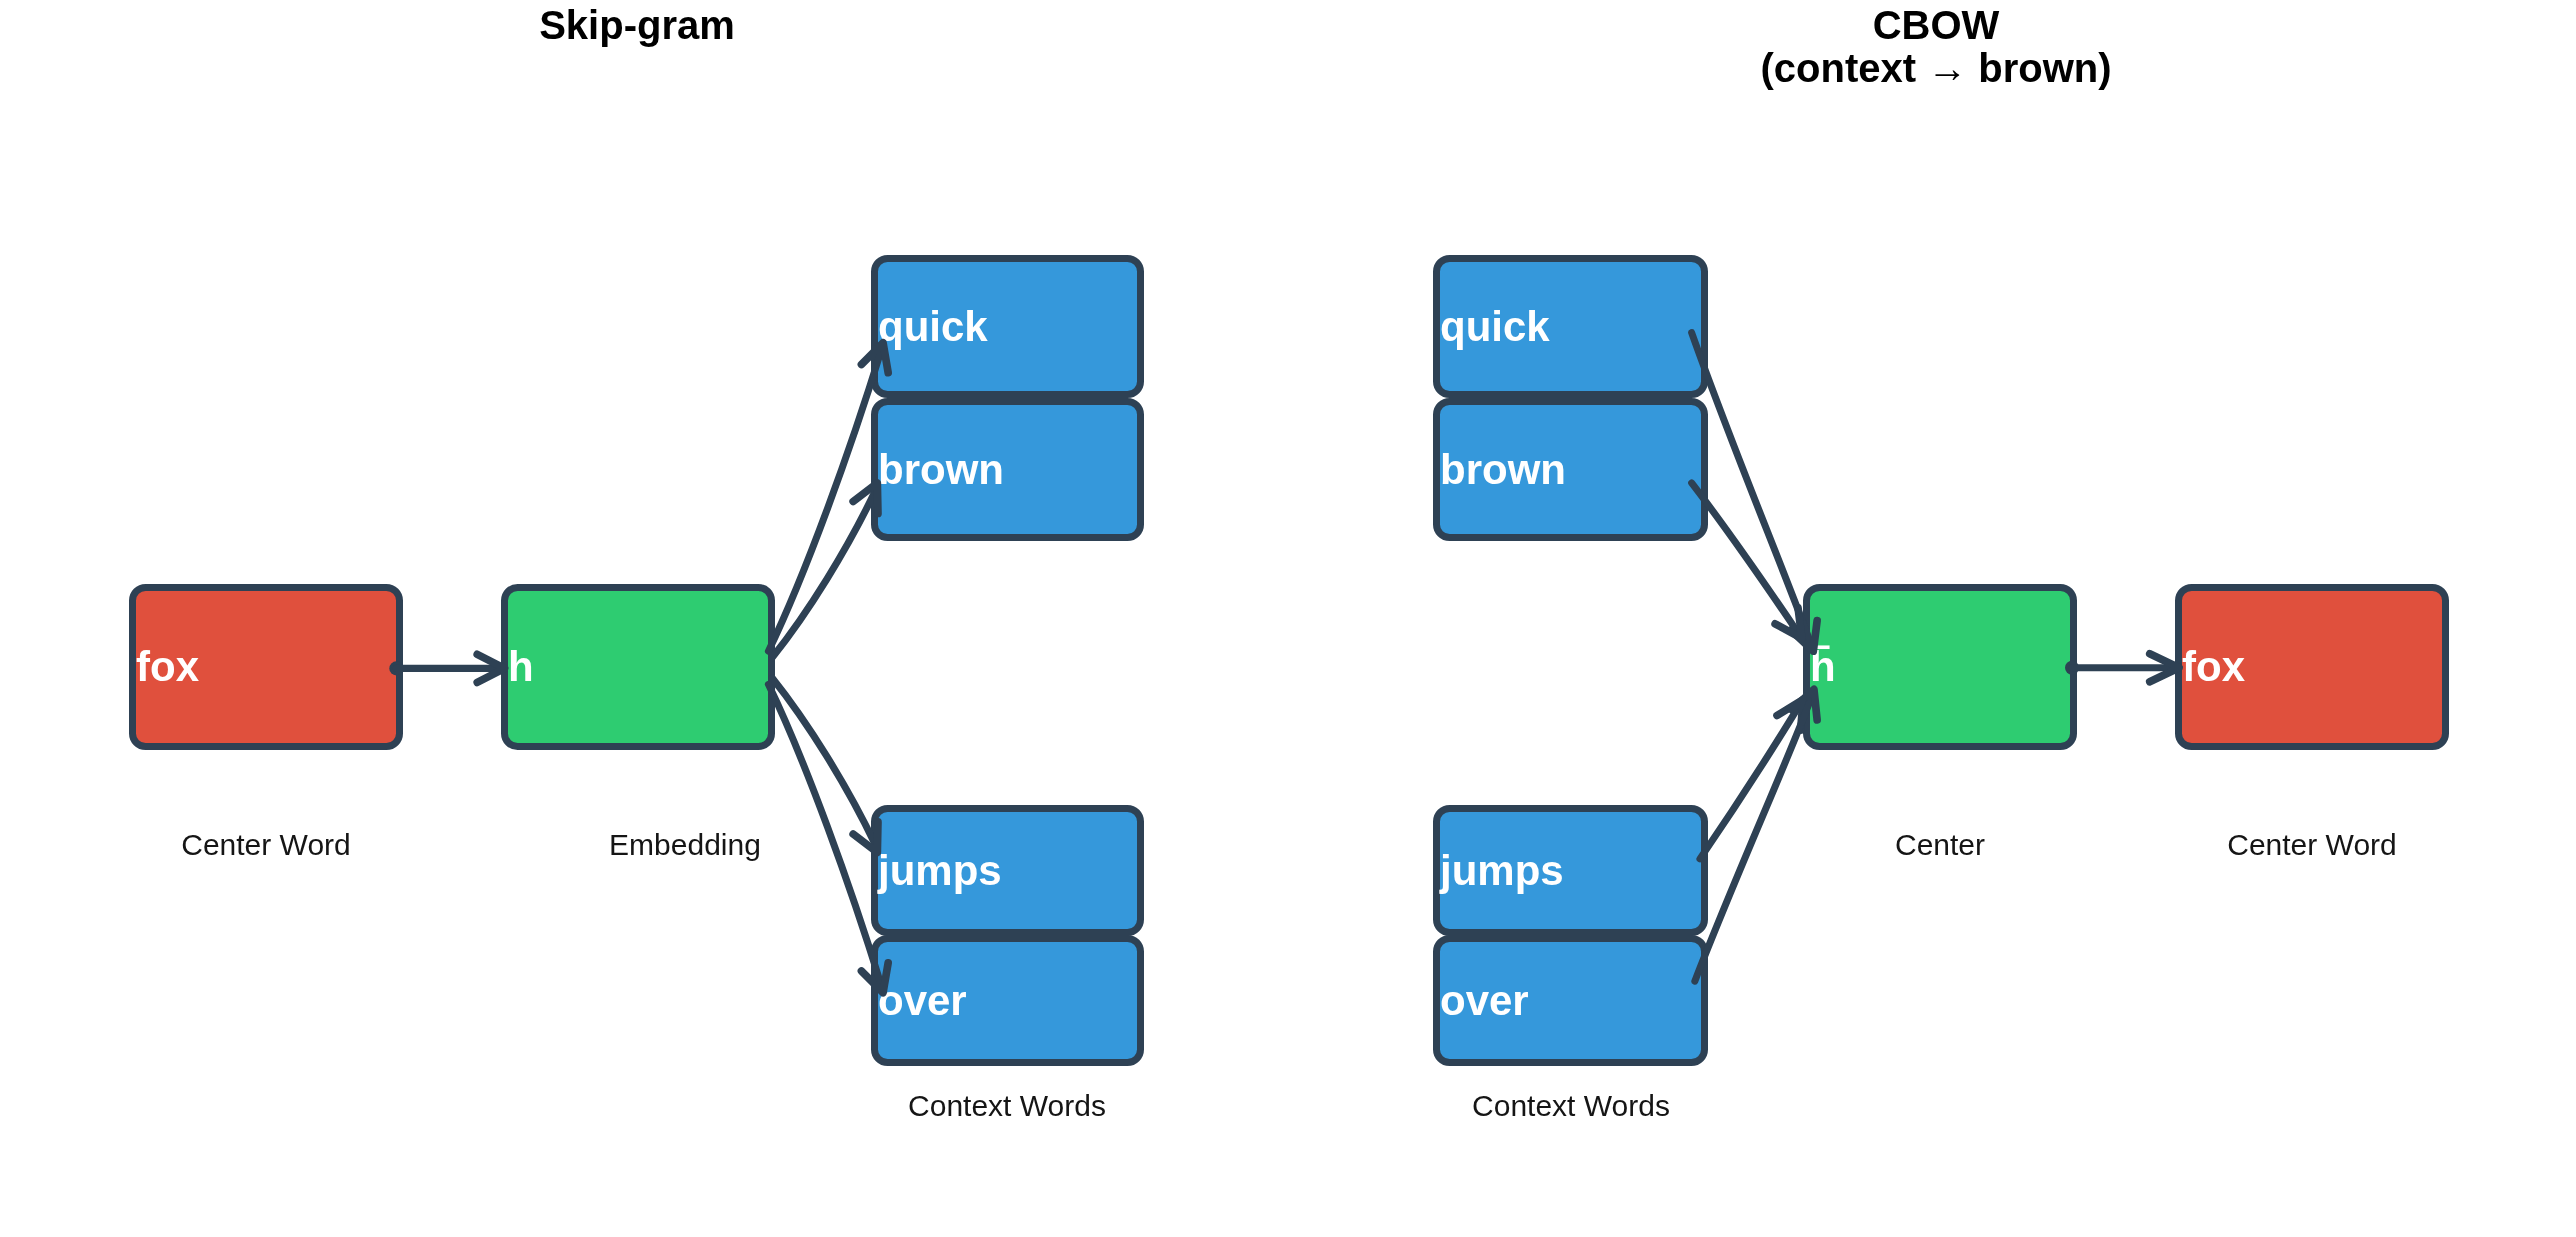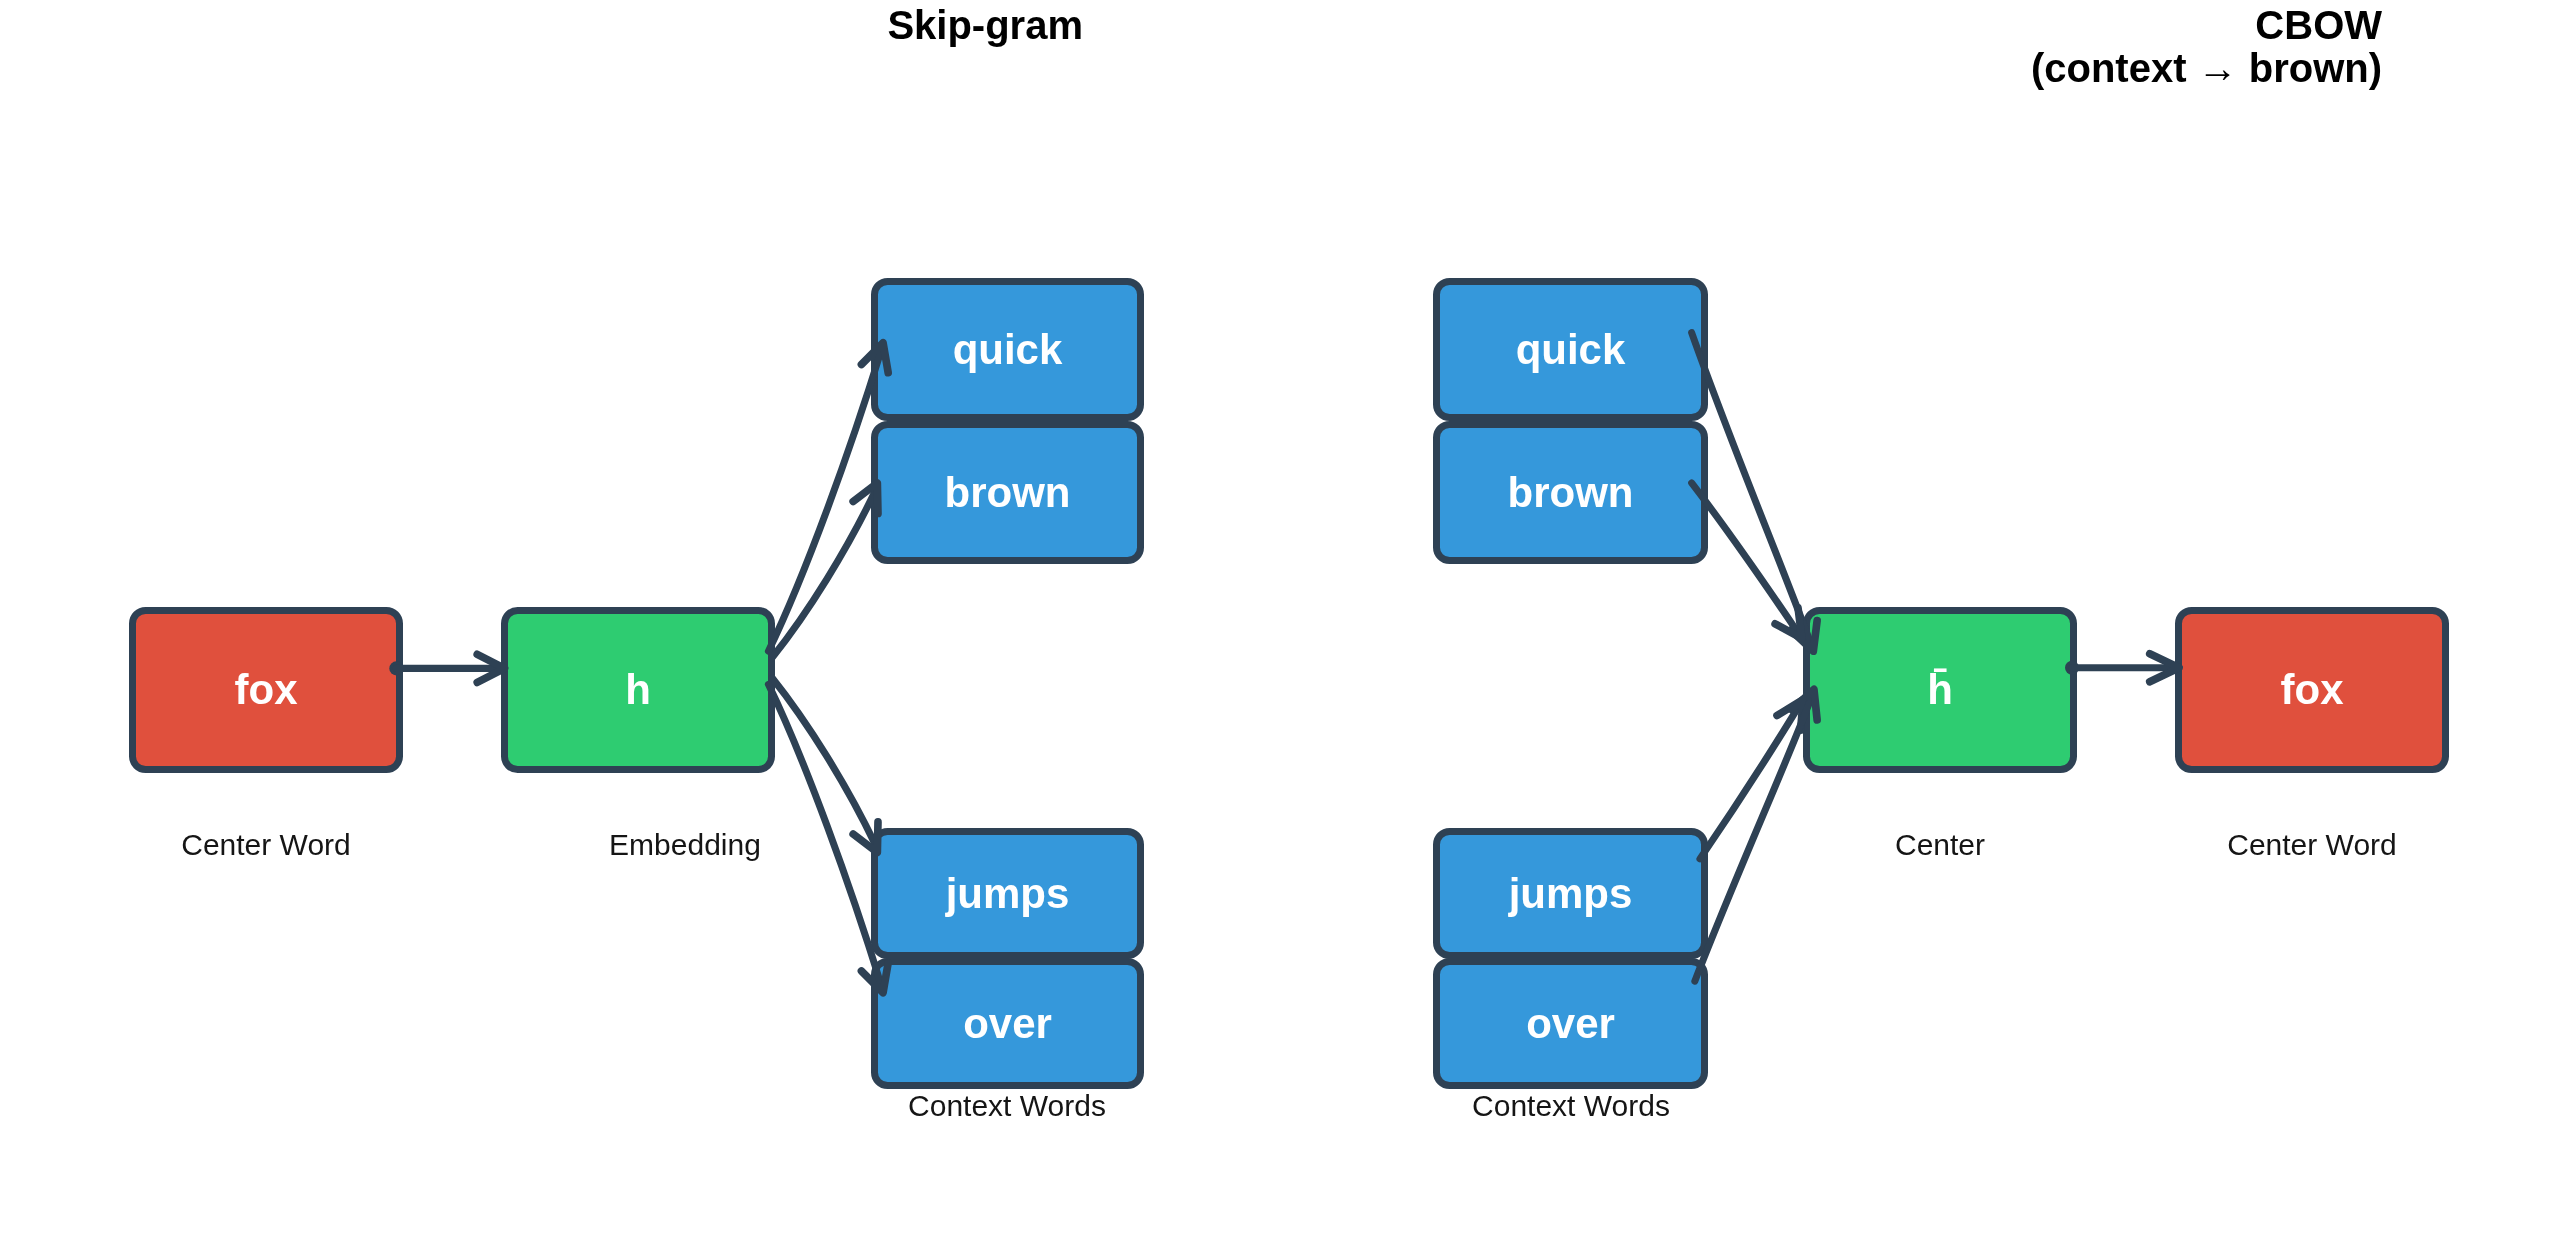--- a/index.html
+++ b/index.html
@@ -1,23 +1,23 @@
 <!DOCTYPE html>
 <html style="--ink: #2e4154; --red: #e0503d; --green: #2ecc71; --blue: #3598db; --bg: #ffffff; --title: #000000; --label: #151515;font-size:10.2px"><head>
 <meta charset="utf-8">
 <style>
   html,body{margin:0;padding:0;background:#fff;}
   .canvas{position:relative;width:2576px;height:1238px;background:var(--bg,#fff);overflow:hidden;
           font-family:"Liberation Sans","DejaVu Sans",sans-serif;}
   .title{position:absolute;text-align:center;font-weight:bold;font-size:40px;line-height:43px;
          color:var(--title,#000);}
-  .title span{display:block;text-align:right;}
+  .title span{display:block;}
   .node{position:absolute;box-sizing:border-box;border:7px solid var(--ink,#2e4154);
-        border-radius:16.6px;display:flex;align-items:center;justify-content:center;
-        color:#fff;font-weight:bold;font-size:42px;margin-top:23px;}
+        border-radius:16.6px;display:flex;align-items:center;
+        color:#fff;font-weight:bold;font-size:42px;}
   .node.red{background:var(--red,#e0503d);}
   .node.green{background:var(--green,#2ecc71);}
   .node.blue{background:var(--blue,#3598db);}
   .lbl{position:absolute;transform:translateX(-50%);white-space:nowrap;
        font-size:30px;line-height:34px;color:var(--label,#151515);}
   svg.arrows{position:absolute;left:0;top:0;width:2576px;height:1238px;pointer-events:none;}
   svg.arrows path{fill:none;stroke:var(--ink,#2e4154);stroke-width:11;stroke-linecap:round;stroke-linejoin:round;}
   svg.arrows path.head{stroke-width:12;}
   svg.arrows circle{fill:var(--ink,#2e4154);}
 </style>

